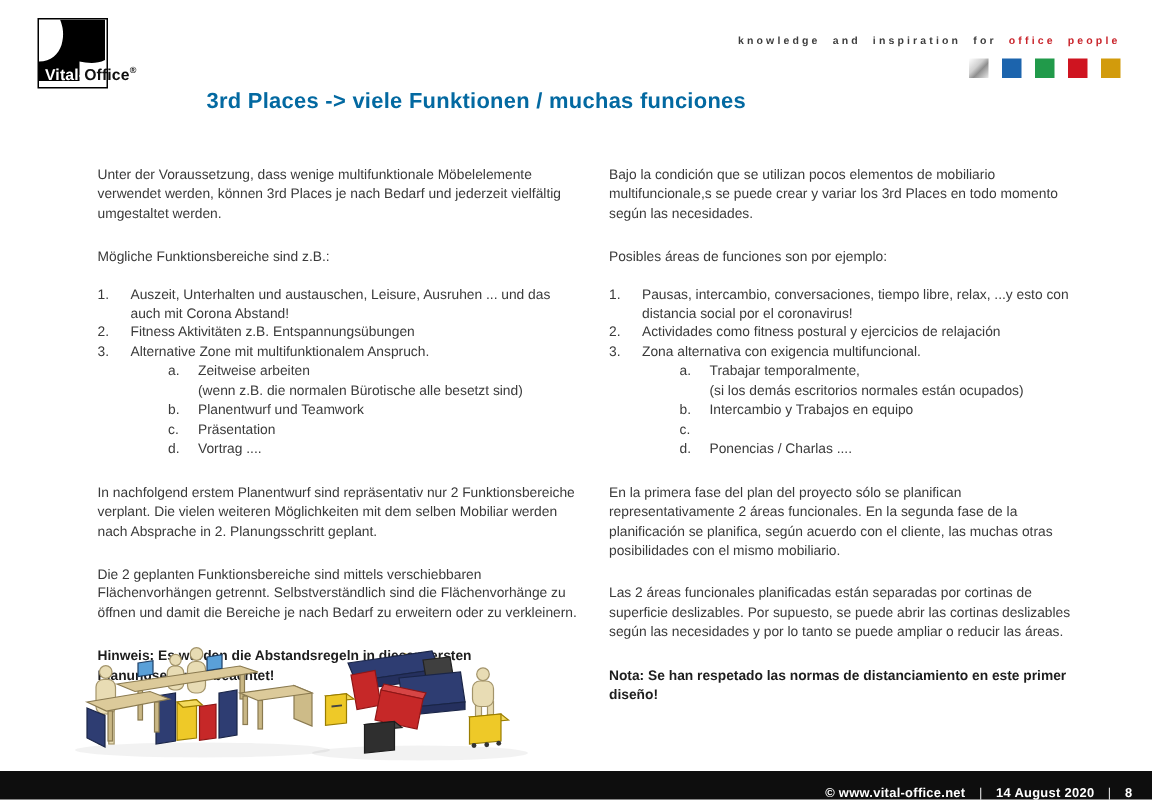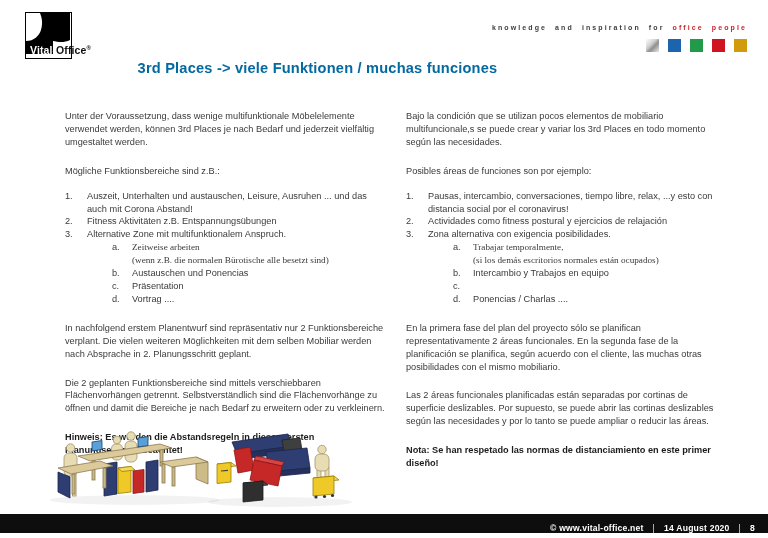--- a/index.html
+++ b/index.html
@@ -50,21 +50,21 @@
     display:flex; gap:20px;
   }
   .col { width:321px; font-size:9.2px; line-height:12.9px; color:#3a3a3a; }
   .col p { margin:16px 0 12px 0; }
   .olist { margin:0 0 12px 0; }
   .li { display:flex; }
   .li .num { flex:none; width:22px; }
   .li .txt { flex:1; }
   .li.sub { padding-left:47px; }
   .li.sub .num { width:20px; }
-  .pre { white-space:pre-line;font-family:Liberation Serif, serif; }
+  .pre { white-space:pre-line; }
   .note { font-weight:bold; color:#1d1d1d; }
 
   
   .illustration { position:absolute; left:0; top:426px; width:768px; height:84px; }
 
   
   .footer {
     position:absolute; left:0; top:514px; width:768px; height:19px;
     background:#0e0e0e; color:#ffffff;
     display:flex; align-items:flex-end; justify-content:flex-end;
@@ -120,21 +120,21 @@
         <span class="num">3.</span>
         <span class="txt">Alternative Zone mit multifunktionalem Anspruch.</span>
       </div>
       <div class="li sub">
         <span class="num">a.</span>
         <span class="txt pre">Zeitweise arbeiten
 (wenn z.B. die normalen Bürotische alle besetzt sind)</span>
       </div>
       <div class="li sub">
         <span class="num">b.</span>
-        <span class="txt">Austauschen und Ponencias</span>
+        <span class="txt">Planentwurf und Teamwork</span>
       </div>
       <div class="li sub">
         <span class="num">c.</span>
         <span class="txt">Präsentation</span>
       </div>
       <div class="li sub">
         <span class="num">d.</span>
         <span class="txt">Vortrag ....</span>
       </div>
     </div>
@@ -150,21 +150,21 @@
       <div class="li">
         <span class="num">1.</span>
         <span class="txt">Pausas, intercambio, conversaciones, tiempo libre, relax, ...y esto con distancia social por el coronavirus!</span>
       </div>
       <div class="li">
         <span class="num">2.</span>
         <span class="txt">Actividades como fitness postural y ejercicios de relajación</span>
       </div>
       <div class="li">
         <span class="num">3.</span>
-        <span class="txt">Zona alternativa con exigencia posibilidades.</span>
+        <span class="txt">Zona alternativa con exigencia multifuncional.</span>
       </div>
       <div class="li sub">
         <span class="num">a.</span>
         <span class="txt pre">Trabajar temporalmente,
 (si los demás escritorios normales están ocupados)</span>
       </div>
       <div class="li sub">
         <span class="num">b.</span>
         <span class="txt">Intercambio y Trabajos en equipo</span>
       </div>

